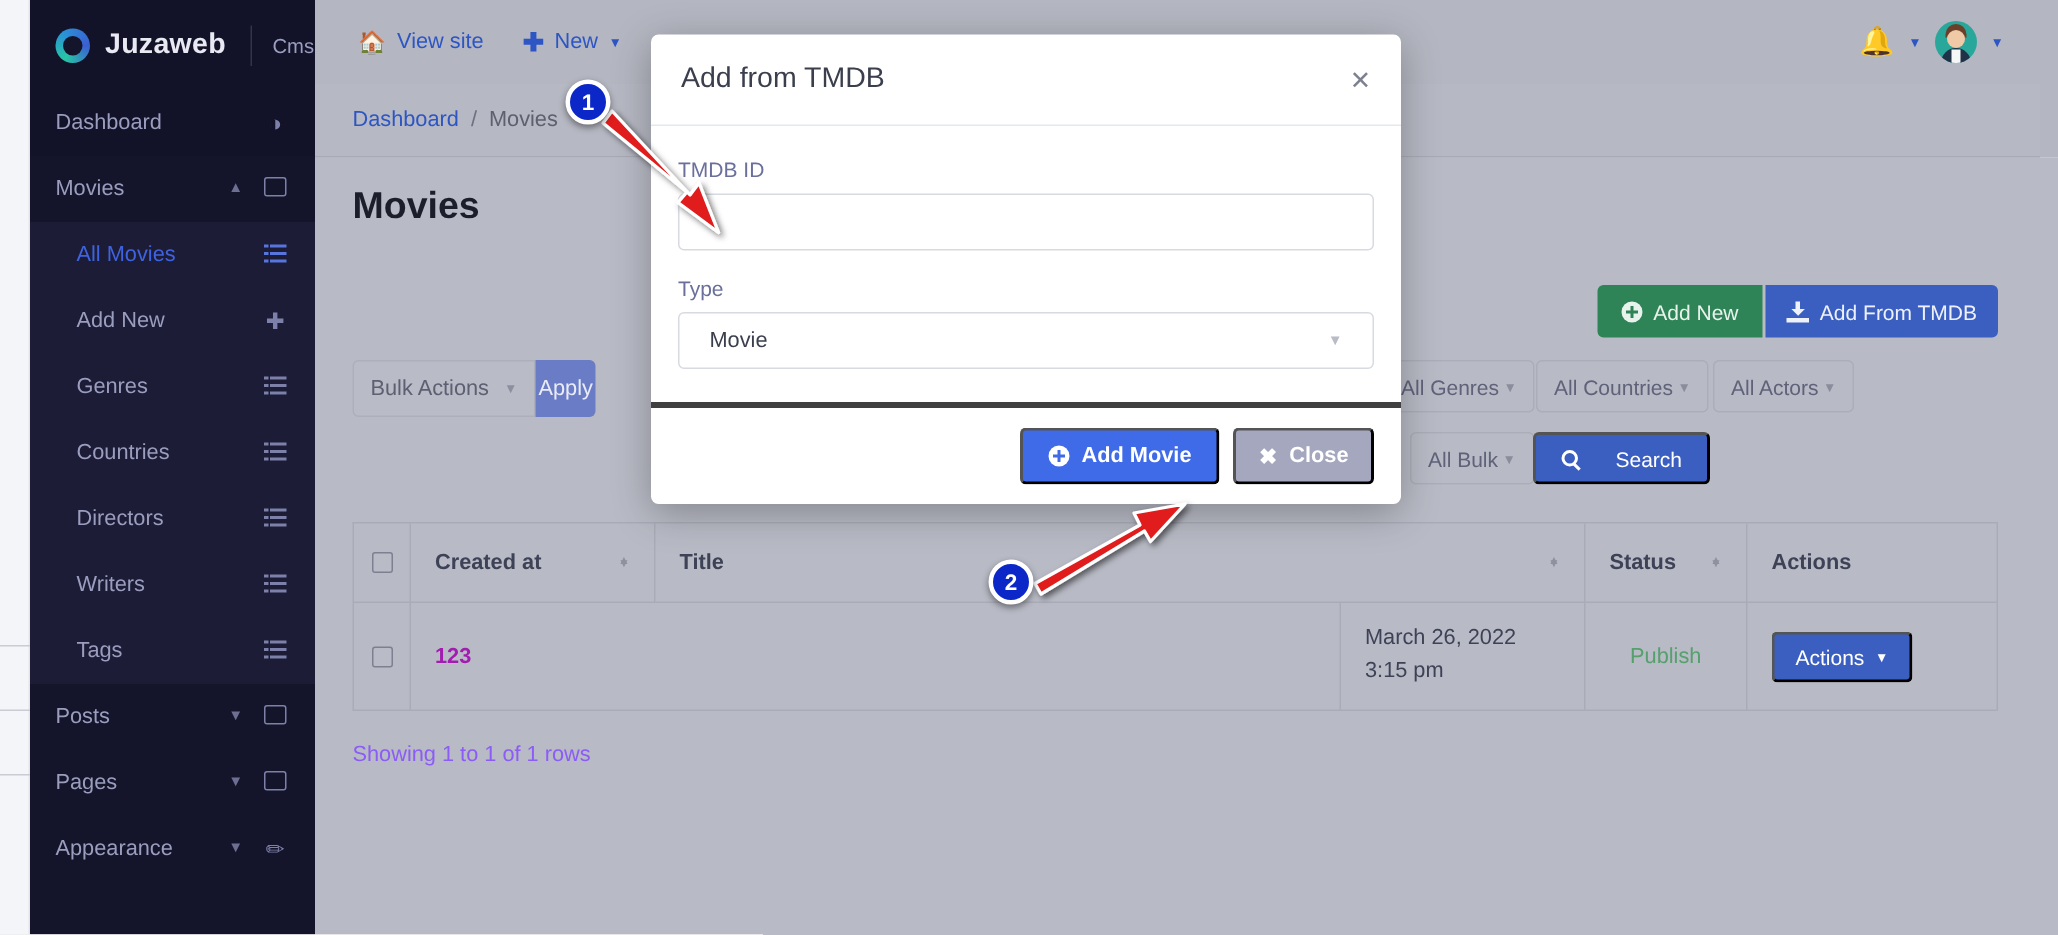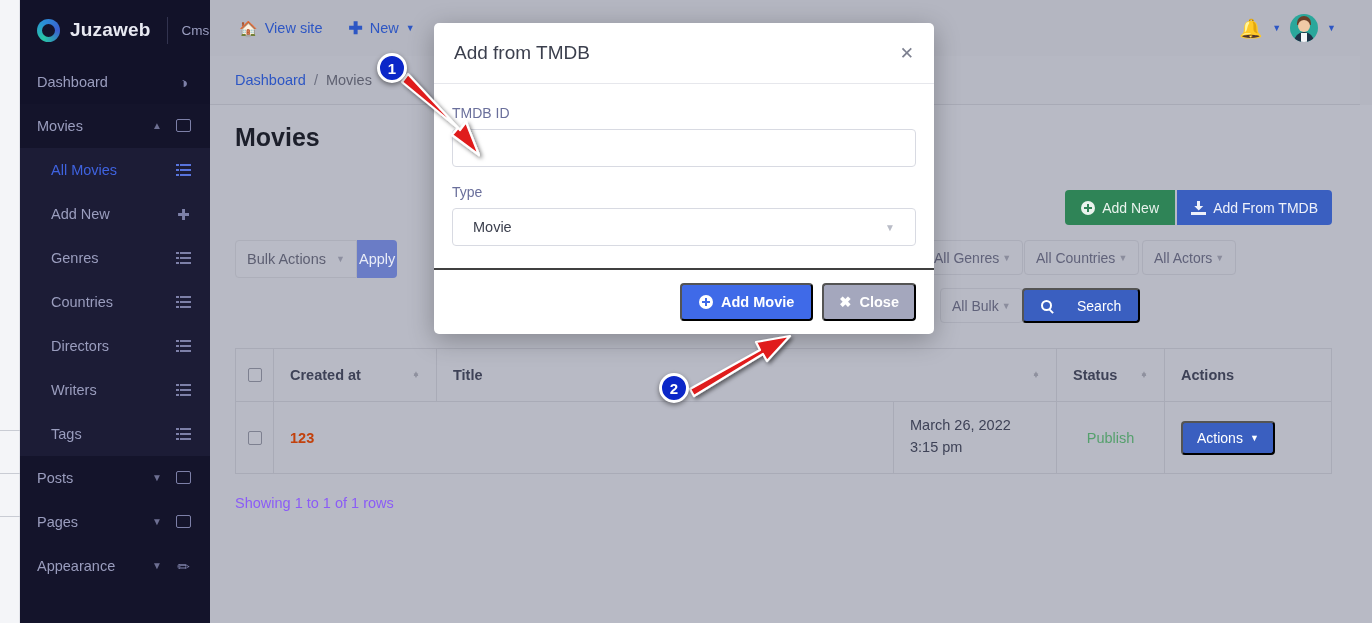--- a/index.html
+++ b/index.html
@@ -184,21 +184,21 @@
   .c-check { width: 38px; justify-content: center; padding: 0; }
   .c-title { flex: 1 1 auto; }
   .c-created { width: 163px; }
   .c-status { width: 108px; justify-content: center; }
   .c-actions { width: 166px; border-right: none; }
   .chk {
     width: 14px; height: 14px; border: 1px solid #7d8090; border-radius: 2px; background: #b9bbc6; cursor: pointer;
   }
   .sorter { margin-left: auto; display: flex; flex-direction: column; gap: 2px; color: #8f919f; line-height: 0; }
   .sorter span { font-size: 8px; }
-  .title-link { color: #c2410c; font-weight: 700; cursor: pointer; }
+  .title-link { color: #a21caf; font-weight: 700; cursor: pointer; }
   .status-pub { color: #55a06d; font-size: 14.5px; }
   .td.c-created { align-items: flex-start; padding-top: 12px; line-height: 1.55; }
   .btn-actions {
     background: #3a5fc0; color: #fff; height: 34px; padding: 0 14px; border-radius: 4px;
     font-size: 14px; display: inline-flex; align-items: center; gap: 7px;
   }
   .showing { position: absolute; left: 235px; top: 495px; font-size: 14.5px; color: #8b5cf6; }
 
   
   .modal {
@@ -221,21 +221,21 @@
     padding: 0 12px; font-size: 14.5px; font-family: inherit; color: #3b3f4d; background: #fff;
   }
   .f-gap { height: 17px; }
   .f-select {
     width: 100%; height: 38px; border: 1px solid #d8dae2; border-radius: 4px;
     padding: 0 20px; font-size: 14.5px; color: #3b3f4d; background: #fff;
     display: flex; align-items: center; cursor: pointer;
   }
   .f-select .dd { margin-left: auto; font-size: 10px; color: #b9bcc7; }
   .modal-foot {
-    border-top: 2px solid #404040; padding: 13px 18px; display: flex; justify-content: flex-end; gap: 9px;
+    border-top: 4px solid #404040; padding: 13px 18px; display: flex; justify-content: flex-end; gap: 9px;
   }
   .btn-addmovie {
     background: #3f6ae8; color: #fff; height: 38px; padding: 0 17px; border-radius: 4px;
     font-size: 14.5px; font-weight: 700; display: inline-flex; align-items: center; gap: 8px;
   }
   .btn-addmovie .circ-plus::before, .btn-addmovie .circ-plus::after { background: #3f6ae8; }
   .btn-close {
     background: #a4a7bd; color: #fff; height: 38px; padding: 0 15px; border-radius: 4px;
     font-size: 14.5px; font-weight: 700; display: inline-flex; align-items: center; gap: 8px;
   }

